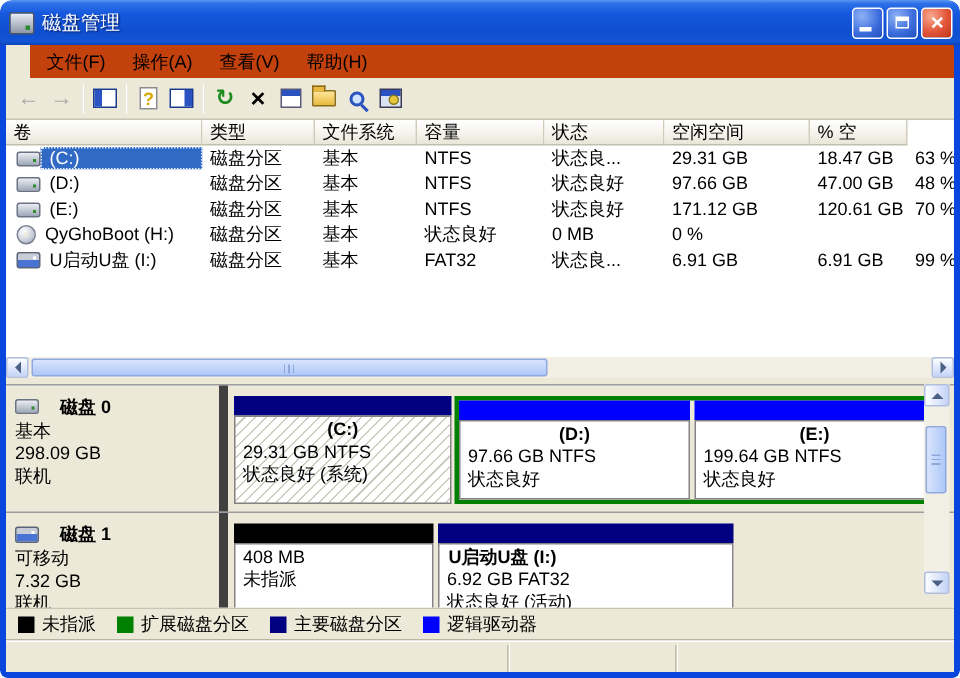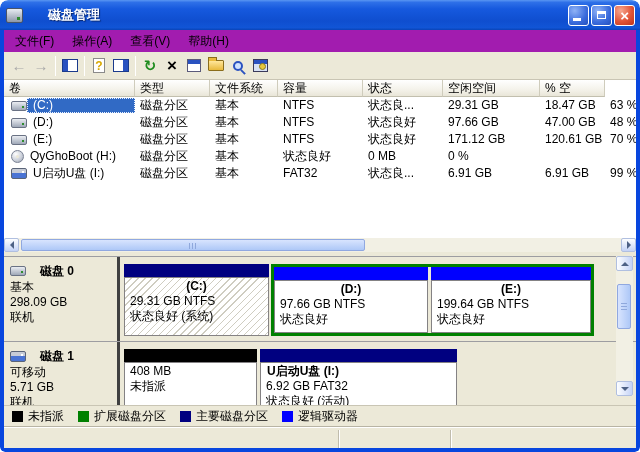--- a/index.html
+++ b/index.html
@@ -8,35 +8,35 @@
 
   .window { position:relative; width:640px; height:452px; border-radius:8px 8px 5px 5px; overflow:hidden; }
 
   
   .titlebar { height:30px; display:flex; align-items:center; padding:0 5px 0 6px;
     background:linear-gradient(180deg,#5A96F2 0%,#2E70E8 8%,#1659DE 30%,#0F4ECF 70%,#1155D6 92%,#0A43B8 100%);
     border-radius:8px 8px 0 0; }
   .titleicon { width:17px; height:15px; margin-right:5px; position:relative; flex:none;
     background:linear-gradient(180deg,#E8ECF2,#8D97A8); border:1px solid #4a5468; border-radius:2px; }
   .titleicon::after { content:""; position:absolute; right:2px; bottom:2px; width:3px; height:3px; background:#2e8b2e; }
-  .titletext { color:#fff; font-weight:bold; font-size:13px; text-shadow:1px 1px 1px #08246a; flex:1;margin-left:20px; }
+  .titletext { color:#fff; font-weight:normal; font-size:13px; text-shadow:1px 1px 1px #08246a; flex:1; }
   .winbtns { display:flex; gap:2px; }
   .wbtn { width:21px; height:21px; border:1px solid #fff; border-radius:3px; display:flex; align-items:center; justify-content:center; position:relative;
     background:radial-gradient(circle at 30% 25%,#8FB2F6,#3A6BDC 60%,#2350BE); }
   .wbtn.close { background:radial-gradient(circle at 30% 25%,#F6A890,#E25538 55%,#BE3318); }
   .g-min { position:absolute; left:4px; bottom:4px; width:8px; height:3px; background:#fff; }
   .g-max { width:9px; height:8px; border:1px solid #fff; border-top:3px solid #fff; }
   .g-x { color:#fff; font-weight:bold; font-size:15px; line-height:1; }
 
   
   .frame { height:422px; border-left:4px solid #0846DE; border-right:4px solid #0846DE; border-bottom:4px solid #0846DE;
     border-radius:0 0 5px 5px; background:#ECE9D8; display:flex; flex-direction:column; }
 
   
-  .menubar { height:22px; display:flex; align-items:flex-start; padding-left:2px; background:#a21caf; }
+  .menubar { height:22px; display:flex; align-items:flex-start; padding-left:2px; background:#c2410c;margin-left:16px; }
   .menuitem { padding:3px 9px; cursor:default; }
 
   
   .toolbar { height:28px; display:flex; align-items:center; padding-left:4px; background:#ECE9D8; border-bottom:1px solid #C9C5B4; }
   .tbi { width:22px; height:22px; display:flex; align-items:center; justify-content:center; position:relative; }
   .tbsep { width:1px; height:20px; background:#C6C3B4; border-right:1px solid #fff; margin:0 3px; }
   .arrow-glyph { font-size:15px; font-weight:bold; color:#A8A8A8; line-height:1; }
   .pane-ic { width:16px; height:13px; border:1px solid #1a3a8c; background:#fff; position:relative; }
   .pane-ic.left::after  { content:""; position:absolute; left:0; top:0; bottom:0; width:5px; background:#2A52C0; }
   .pane-ic.right::after { content:""; position:absolute; right:0; top:0; bottom:0; width:5px; background:#2A52C0; }
@@ -81,21 +81,21 @@
   .hthumb::after { content:""; position:absolute; left:50%; top:3px; width:8px; height:6px; transform:translateX(-50%);
     background:repeating-linear-gradient(90deg,#8FA8DC 0 1px,transparent 1px 3px); }
   .tri-l { width:0; height:0; border-top:4px solid transparent; border-bottom:4px solid transparent; border-right:4px solid #4D6185; }
   .tri-r { width:0; height:0; border-top:4px solid transparent; border-bottom:4px solid transparent; border-left:4px solid #4D6185; }
   .tri-u { width:0; height:0; border-left:4px solid transparent; border-right:4px solid transparent; border-bottom:4px solid #4D6185; }
   .tri-d { width:0; height:0; border-left:4px solid transparent; border-right:4px solid transparent; border-top:4px solid #4D6185; }
 
   
   .graphpane { height:153px; position:relative; overflow:hidden; background:#ECE9D8; padding-top:4px; }
   .disk-row { display:flex; height:85px; border-top:1px solid #9D9DA1; }
-  .disk-label { width:116px; flex:none; border-right:3px solid #404040; padding:5px 2px 0 6px; }
+  .disk-label { width:148px; flex:none; border-right:6px solid #404040; padding:5px 2px 0 6px; }
   .disk-title { display:flex; align-items:center; height:18px; }
   .disk-title .ic { margin-right:14px; }
   .disk-name { font-weight:bold; }
   .disk-line { line-height:15px; }
   .disk-graph { flex:1; display:flex; align-items:stretch; padding:7px 0 5px 4px; }
   .part { display:flex; flex-direction:column; flex:none; }
   .part-bar { height:13px; flex:none; }
   .part-body { flex:1; background:#fff; border:1px solid #848284; padding-top:1px; overflow:hidden; }
   .part-body.hatch { background:repeating-linear-gradient(135deg,#fff 0 4px,#CFCDC1 4px 5px); }
   .p-name { font-weight:bold; text-align:center; line-height:15px; white-space:nowrap; }
@@ -328,21 +328,21 @@
         </div>
       </div>
 
       <div class="disk-row">
         <div class="disk-label">
           <div class="disk-title">
             <span class="ic ic-usb"></span>
             <span class="disk-name">磁盘 1</span>
           </div>
           <div class="disk-line">可移动</div>
-          <div class="disk-line">5.71 GB</div>
+          <div class="disk-line">7.32 GB</div>
           <div class="disk-line">联机</div>
         </div>
         <div class="disk-graph">
           <div class="part" style="width:133px; margin-right:3px;">
             <div class="part-bar" style="background-color: rgb(0, 0, 0);"></div>
             <div class="part-body">
               <div class="p-name"></div>
               <div class="p-line">408 MB</div>
               <div class="p-line">未指派</div>
             </div>

